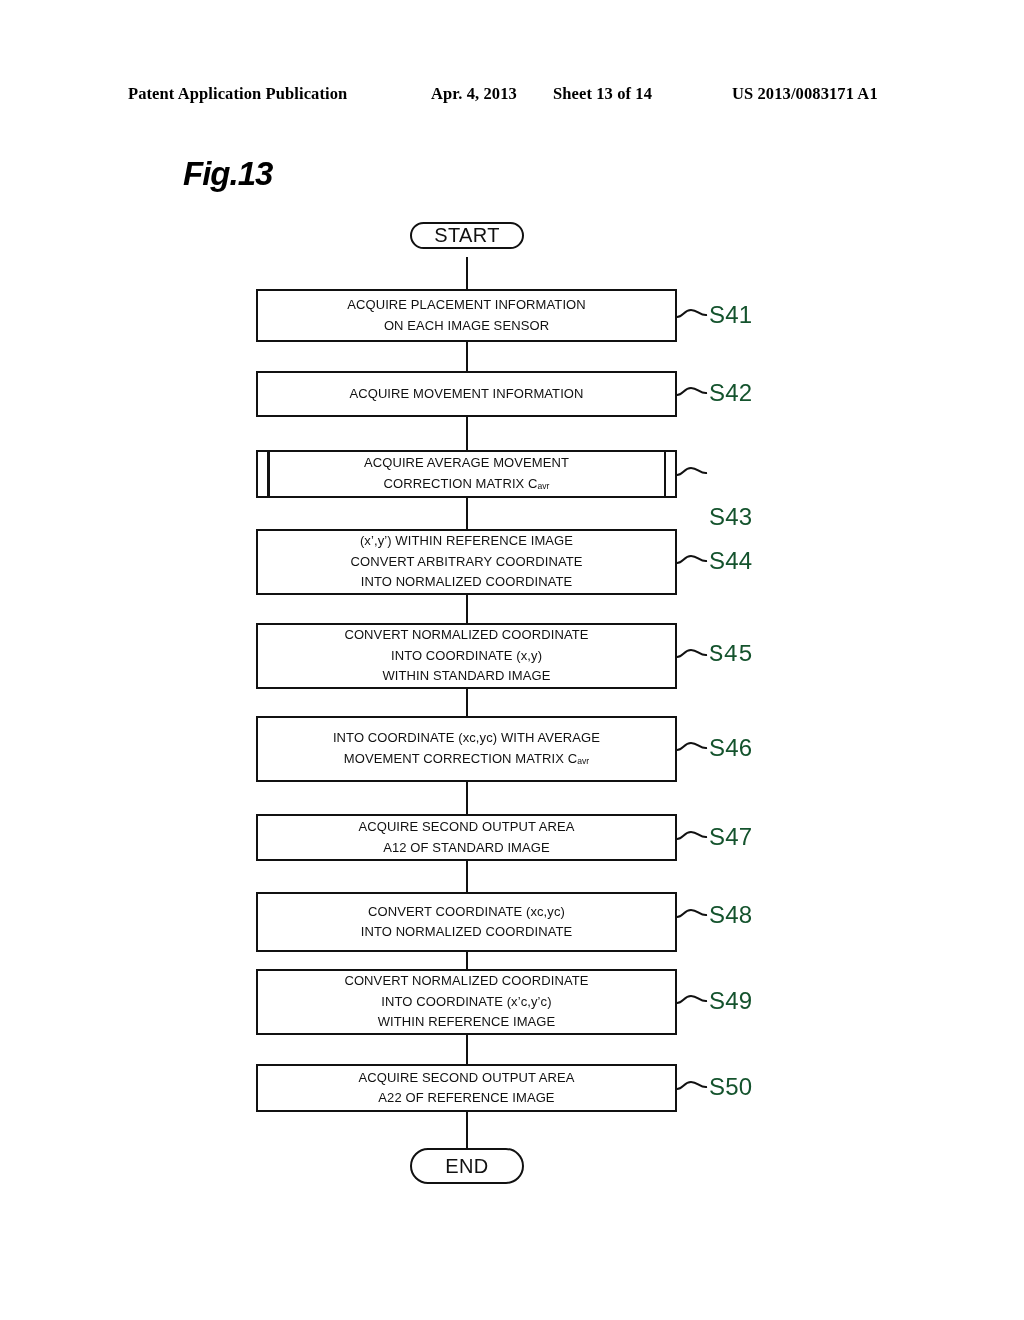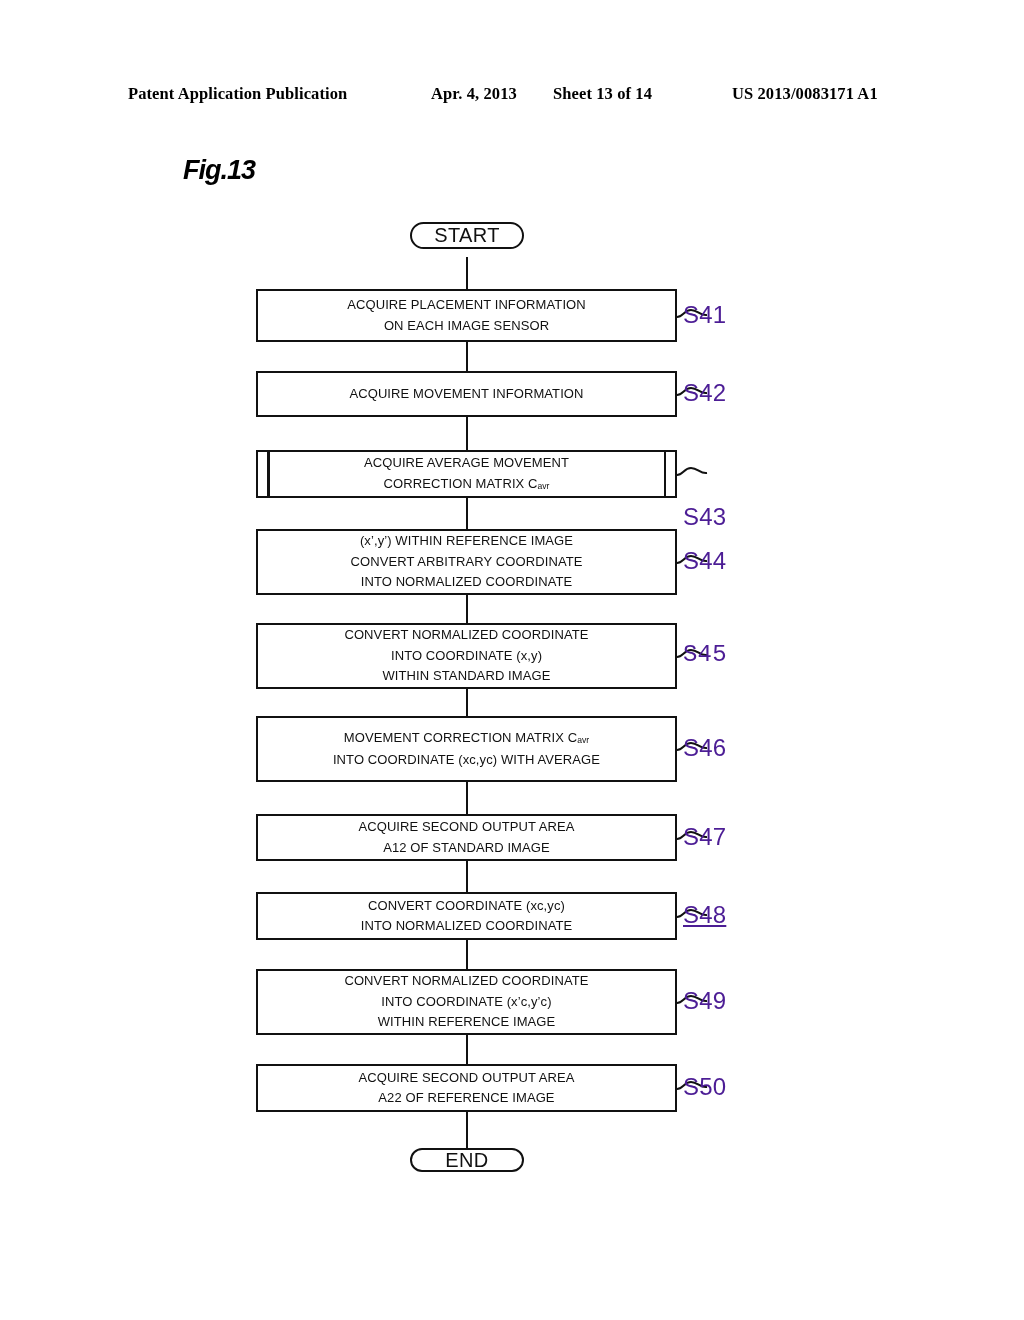--- a/index.html
+++ b/index.html
@@ -41,21 +41,21 @@
   #page-header .hdr-num   { position: absolute; left: 731px; }
 
   
   #fig-label {
     position: absolute;
     left: 183px;
     top: 157px;
     font-family: "Liberation Sans", sans-serif;
     font-weight: bold;
     font-style: italic;
-    font-size: 27px;
+    font-size: 33px;
     letter-spacing: -1px;
     line-height: 1;
   }
 
   
   #flowchart {
     position: absolute;
     left: 0;
     top: 0;
     width: 1024px;
@@ -114,24 +114,24 @@
     bottom: -0.5px;
     width: 2.5px;
     background: #111111;
   }
   .node.subprocess::before { left: 9px; }
   .node.subprocess::after  { right: 9px; }
 
   
   .step-ref {
     position: absolute;
-    left: 683px;
+    left: 709px;
     font-size: 24px;
     letter-spacing: 0.2px;
-    color: #4c1d95;
+    color: #14532d;
     white-space: nowrap;
   }
   .leader {
     position: absolute;
     left: 677px;
     width: 34px;
     height: 14px;
     overflow: visible;
   }
   sub {
@@ -204,56 +204,56 @@
     <div class="node" style="top: 623px; height: 66px;">
       <div class="line">CONVERT NORMALIZED COORDINATE</div>
       <div class="line">INTO COORDINATE (x,y)</div>
       <div class="line">WITHIN STANDARD IMAGE</div>
     </div>
     <svg class="leader" width="34" height="14" viewBox="0 0 34 14" style="top: 646px;">
       <path d="M0,11 C6,11 7,4 14,4 C21,4 23,10 30,9" fill="none" stroke="#111111" stroke-width="2"></path>
     </svg>
     <div class="step-ref" style="top: 641px; font-family: Liberation Mono, monospace;">S45</div>
     <div class="node" style="top: 716px; height: 66px;">
+      <div class="line">INTO COORDINATE (xc,yc) WITH AVERAGE</div>
       <div class="line">MOVEMENT CORRECTION MATRIX C<sub>avr</sub></div>
-      <div class="line">INTO COORDINATE (xc,yc) WITH AVERAGE</div>
     </div>
     <svg class="leader" width="34" height="14" viewBox="0 0 34 14" style="top: 739px;">
       <path d="M0,11 C6,11 7,4 14,4 C21,4 23,10 30,9" fill="none" stroke="#111111" stroke-width="2"></path>
     </svg>
     <div class="step-ref" style="top: 734px;">S46</div>
     <div class="node" style="top: 814px; height: 47px;">
       <div class="line">ACQUIRE SECOND OUTPUT AREA</div>
       <div class="line">A12 OF STANDARD IMAGE</div>
     </div>
     <svg class="leader" width="34" height="14" viewBox="0 0 34 14" style="top: 827.5px;">
       <path d="M0,11 C6,11 7,4 14,4 C21,4 23,10 30,9" fill="none" stroke="#111111" stroke-width="2"></path>
     </svg>
     <div class="step-ref" style="top: 822.5px;">S47</div>
-    <div class="node" style="top: 892px; height: 48px;">
+    <div class="node" style="top: 892px; height: 60px;">
       <div class="line">CONVERT COORDINATE (xc,yc)</div>
       <div class="line">INTO NORMALIZED COORDINATE</div>
     </div>
     <svg class="leader" width="34" height="14" viewBox="0 0 34 14" style="top: 906px;">
       <path d="M0,11 C6,11 7,4 14,4 C21,4 23,10 30,9" fill="none" stroke="#111111" stroke-width="2"></path>
     </svg>
-    <div class="step-ref" style="top: 901px; text-decoration: underline;">S48</div>
+    <div class="step-ref" style="top: 901px;">S48</div>
     <div class="node" style="top: 969px; height: 66px;">
       <div class="line">CONVERT NORMALIZED COORDINATE</div>
       <div class="line">INTO COORDINATE (x’c,y’c)</div>
       <div class="line">WITHIN REFERENCE IMAGE</div>
     </div>
     <svg class="leader" width="34" height="14" viewBox="0 0 34 14" style="top: 992px;">
       <path d="M0,11 C6,11 7,4 14,4 C21,4 23,10 30,9" fill="none" stroke="#111111" stroke-width="2"></path>
     </svg>
     <div class="step-ref" style="top: 987px;">S49</div>
     <div class="node" style="top: 1064px; height: 48px;">
       <div class="line">ACQUIRE SECOND OUTPUT AREA</div>
       <div class="line">A22 OF REFERENCE IMAGE</div>
     </div>
     <svg class="leader" width="34" height="14" viewBox="0 0 34 14" style="top: 1078px;">
       <path d="M0,11 C6,11 7,4 14,4 C21,4 23,10 30,9" fill="none" stroke="#111111" stroke-width="2"></path>
     </svg>
     <div class="step-ref" style="top: 1073px;">S50</div>
-    <div class="terminator" style="top: 1148px; height: 24px; left: 410px; width: 114px;">
+    <div class="terminator" style="top: 1148px; height: 36px; left: 410px; width: 114px;">
       <span>END</span>
     </div>
   </div>
 
 </body></html>

